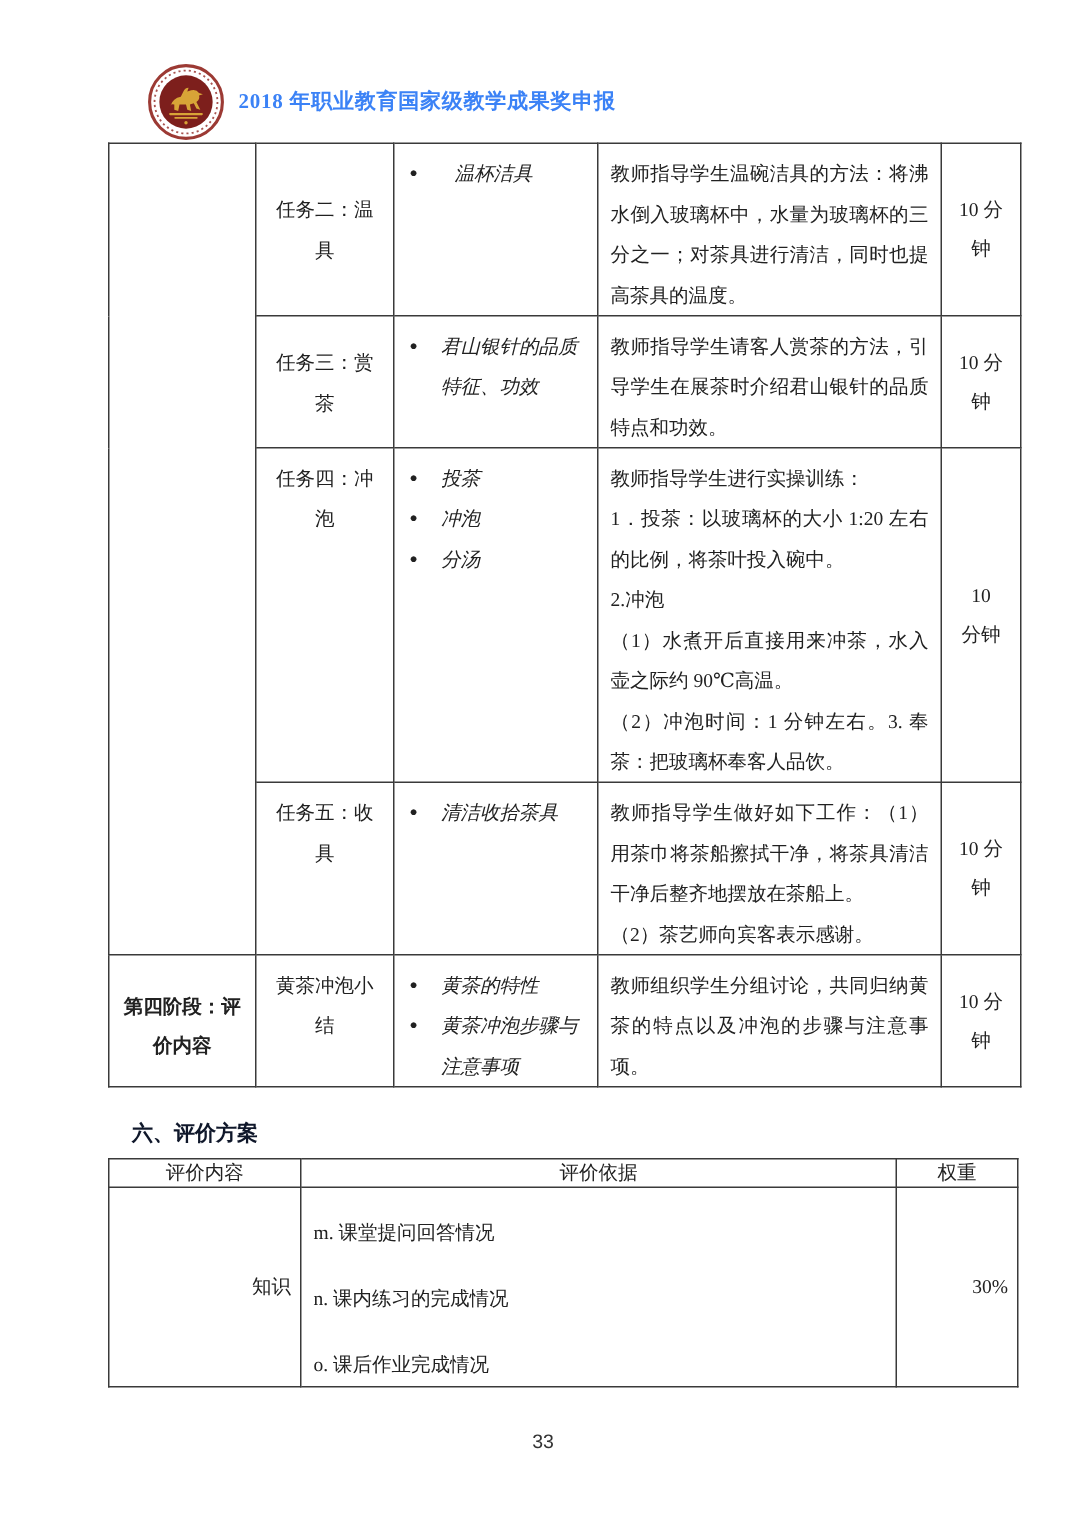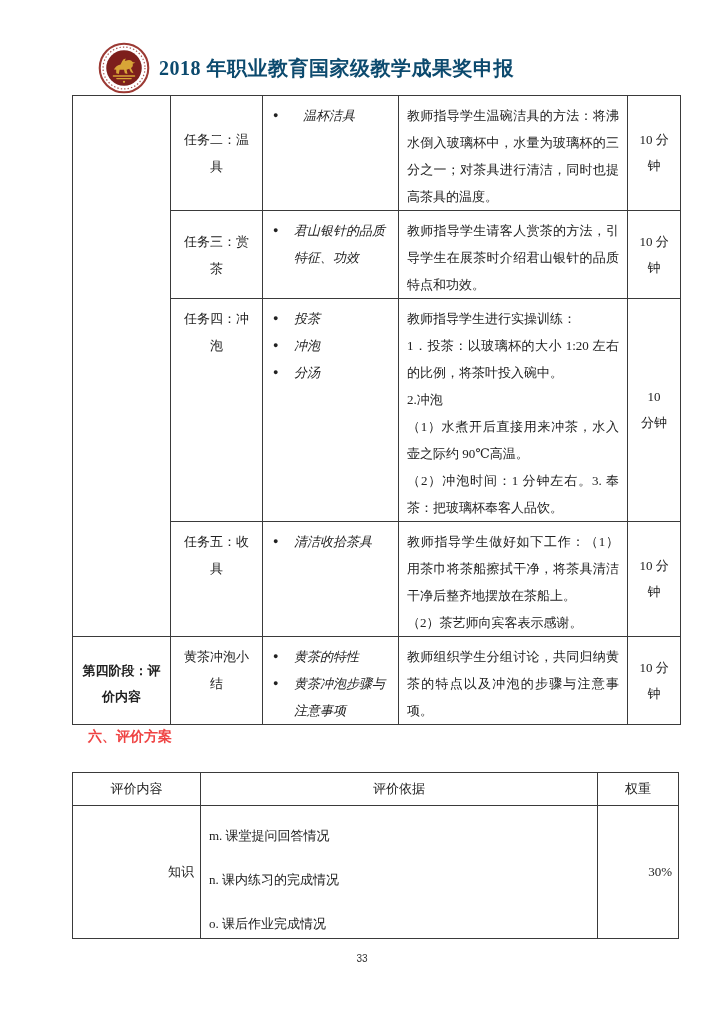--- a/index.html
+++ b/index.html
@@ -6,21 +6,21 @@
   body{
     width:724px;height:1024px;position:relative;overflow:hidden;
     font-family:"Liberation Serif","DejaVu Serif",serif;
     color:#212121;
   }
   .page{position:absolute;inset:0;background:#fff;}
 
   
   .header{position:absolute;left:98px;top:42px;display:flex;align-items:center;gap:9px;}
   .logo{width:52px;height:52px;flex:0 0 auto;}
-  .doc-title{font-size:20px;font-weight:bold;color:#0c4a6e;letter-spacing:.5px;white-space:nowrap;}
+  .doc-title{font-size:14px;font-weight:bold;color:#3b82f6;letter-spacing:.5px;white-space:nowrap;}
 
   
   table{border-collapse:collapse;table-layout:fixed;}
   .lesson-table{position:absolute;left:72px;top:95px;width:608px;}
   .lesson-table td{border:1px solid #3a3a3a;font-size:13px;line-height:27px;
                    vertical-align:top;padding:6px 8px 0 8px;overflow:hidden;}
   .lesson-table col.c-stage{width:98px}
   .lesson-table col.c-task{width:92px}
   .lesson-table col.c-points{width:136px}
   .lesson-table col.c-desc{width:229px}
@@ -34,37 +34,37 @@
   td.stage-cell{font-weight:bold;text-align:center;vertical-align:middle;line-height:26px;}
   td.time-cell{text-align:center;vertical-align:middle;padding:0 2px;line-height:26px;}
   td.desc-cell{text-align:justify;}
   td.desc-cell p{margin:0;}
 
   ul.points{list-style:none;margin:0;padding:0;}
   ul.points li{position:relative;padding-left:23px;margin:0;font-style:italic;}
   ul.points li::before{content:"●";position:absolute;left:2px;top:0;font-size:9px;}
 
   
-  .eval-heading{position:absolute;left:88px;top:728px;font-size:14px;font-weight:600;color:#ef4444;}
+  .eval-heading{position:absolute;left:88px;top:747px;font-size:14px;font-weight:600;color:#0f172a;}
   .eval-table{position:absolute;left:72px;top:772px;width:606px;}
   .eval-table td,.eval-table th{border:1px solid #3a3a3a;font-size:13px;font-weight:normal;
       padding:0 6px;overflow:hidden;}
   .eval-table col.e-content{width:128px}
   .eval-table col.e-basis{width:397px}
   .eval-table col.e-weight{width:81px}
-  tr.e-head{height:33px}
+  tr.e-head{height:19px}
   tr.e-row{height:84px}
   .eval-table th{text-align:center;vertical-align:middle;}
   td.e-mid{text-align:right;vertical-align:middle;}
   td.basis-cell{vertical-align:middle;padding-left:8px;}
   .basis-item{line-height:28px;margin-top:16px;}
 
   
   .page-number{position:absolute;left:0;right:0;top:953px;text-align:center;
-               font-size:10px;color:#333;font-family:"Liberation Sans","DejaVu Sans",sans-serif;}
+               font-size:13px;color:#333;font-family:"Liberation Sans","DejaVu Sans",sans-serif;}
 </style>
 </head>
 <body>
 
 <div class="page">
 
   <div class="header">
     <svg class="logo" viewBox="0 0 60 60" aria-hidden="true">
       <circle cx="30" cy="30" r="28" fill="#ffffff" stroke="#9c3a34" stroke-width="2.4"></circle>
       <circle cx="30" cy="30" r="24.2" fill="none" stroke="#a85450" stroke-width="1.4" stroke-dasharray="1.6 2.4"></circle>

